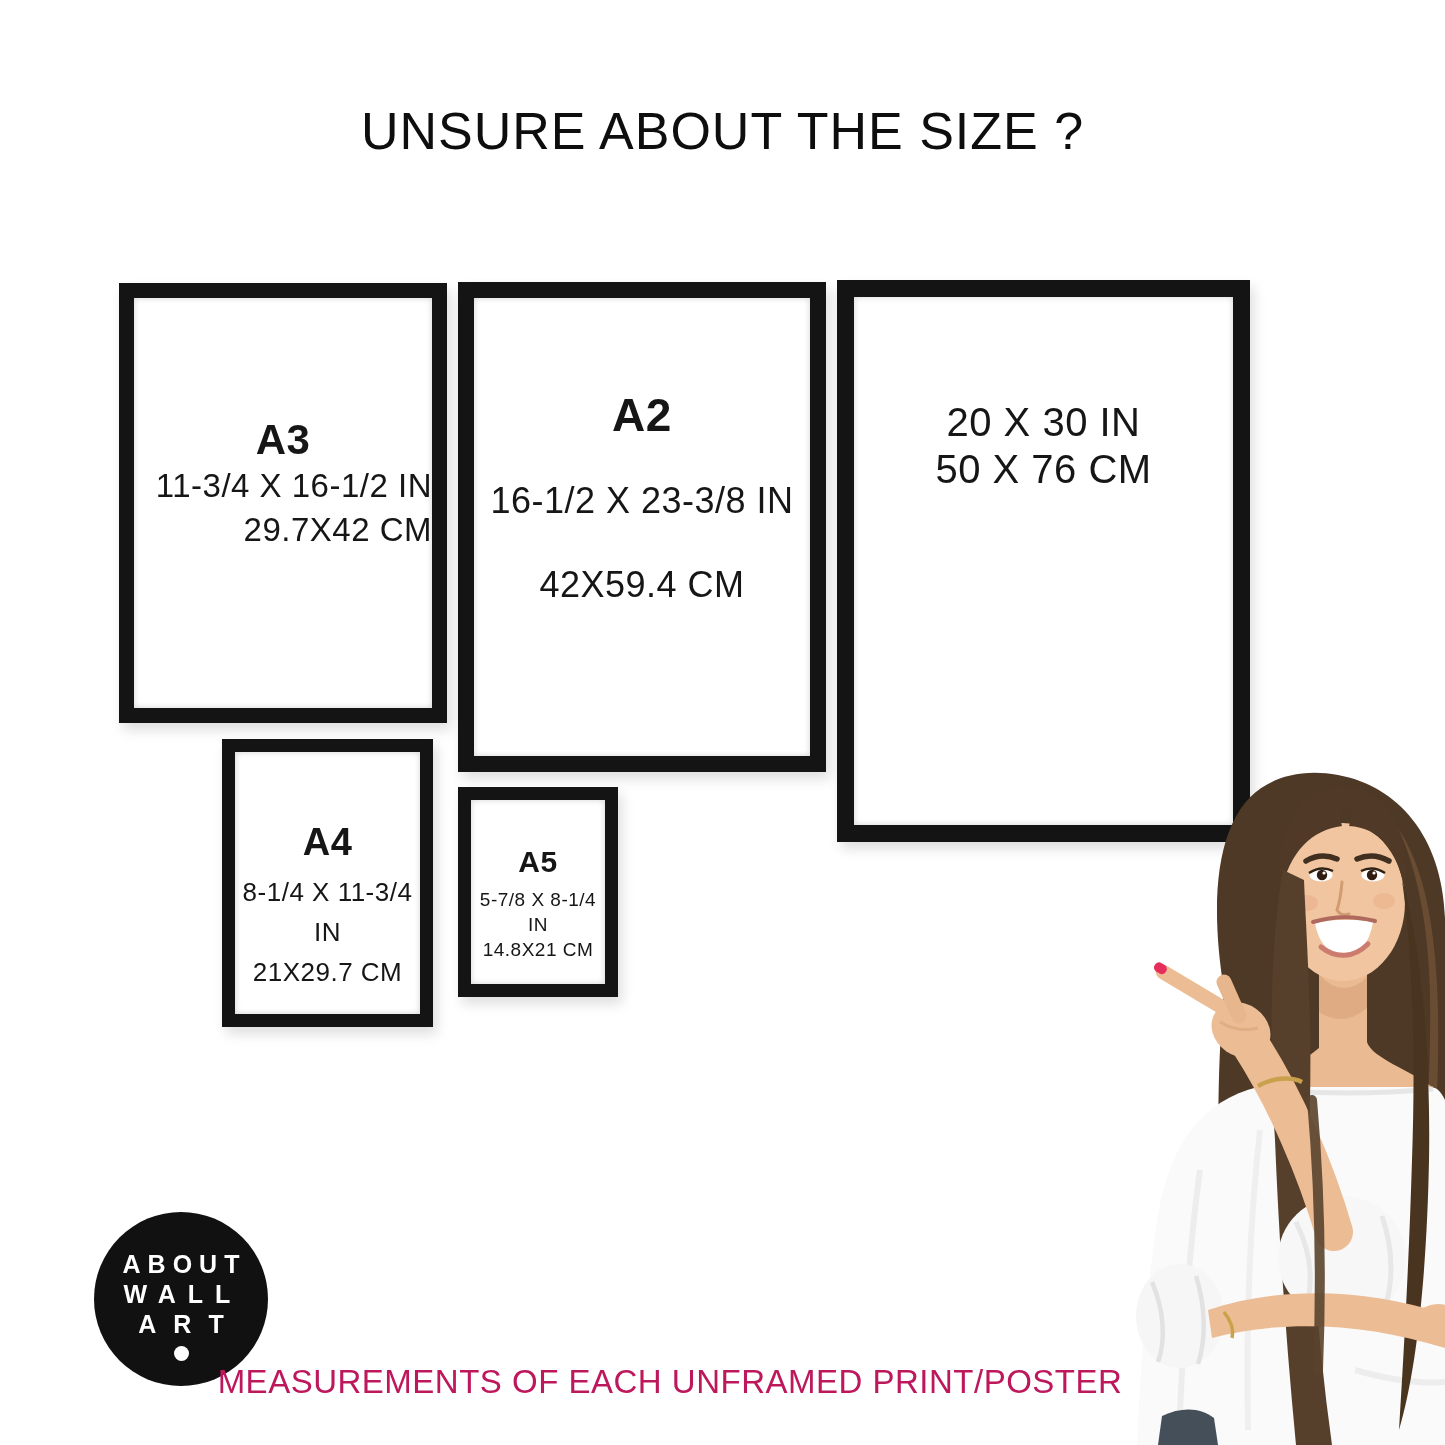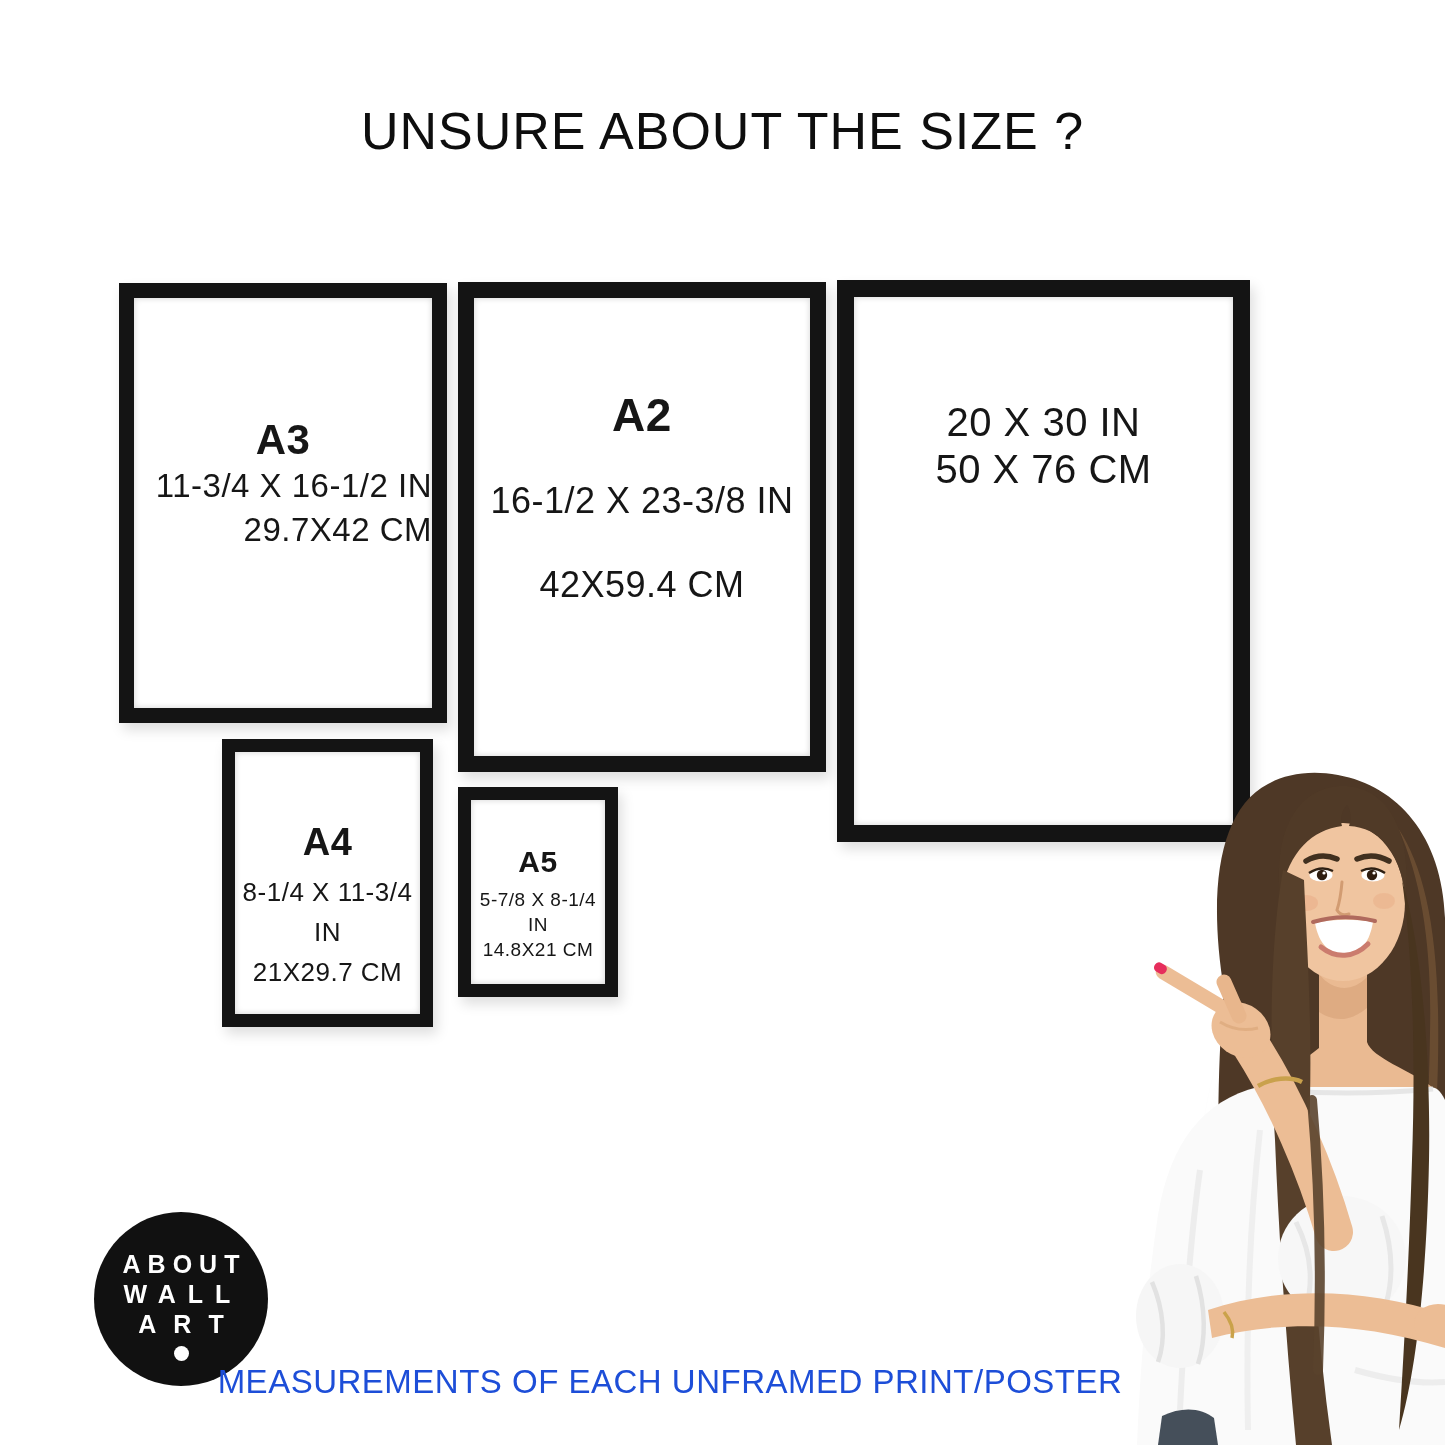--- a/index.html
+++ b/index.html
@@ -42,21 +42,21 @@
     position:absolute;left:94px;top:1212px;width:174px;height:174px;border-radius:50%;
     background:#111111;color:#ffffff;text-align:center;box-sizing:border-box;padding-top:37px;
   }
   .logo-line{font-weight:700;font-size:25px;line-height:30px;}
   .logo-l1{letter-spacing:7px;padding-left:7px;}
   .logo-l2{letter-spacing:12px;padding-left:4px;}
   .logo-l3{letter-spacing:17px;padding-left:17px;}
   .logo-dot{width:15px;height:15px;border-radius:50%;background:#ffffff;margin:7px auto 0 auto;}
   .caption{
     position:absolute;top:1362px;left:0;width:1340px;text-align:center;
-    font-size:33px;line-height:40px;font-weight:400;letter-spacing:0.5px;color:#1d4ed8;
+    font-size:33px;line-height:40px;font-weight:400;letter-spacing:0.5px;color:#be185d;
     white-space:nowrap;
   }
   .woman{position:absolute;left:1100px;top:770px;width:345px;height:675px;}
 </style>
 </head>
 <body>
 
 <div class="canvas">
 
   <div class="title">UNSURE ABOUT THE SIZE ?</div>

